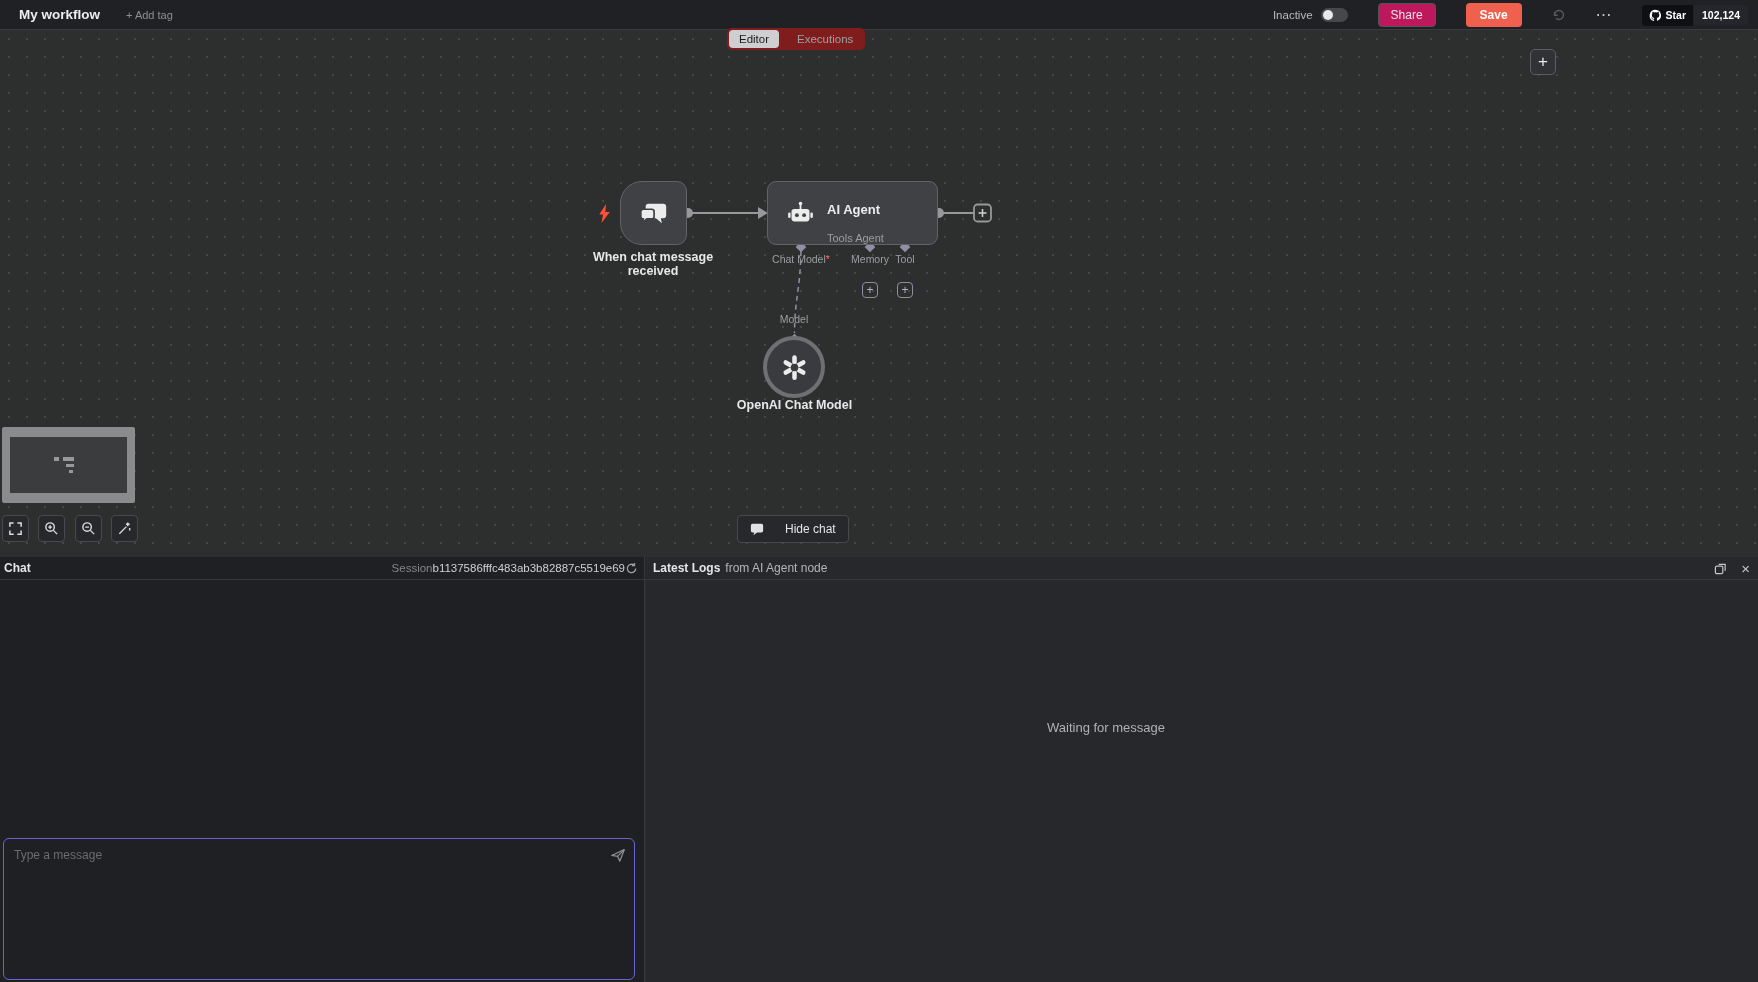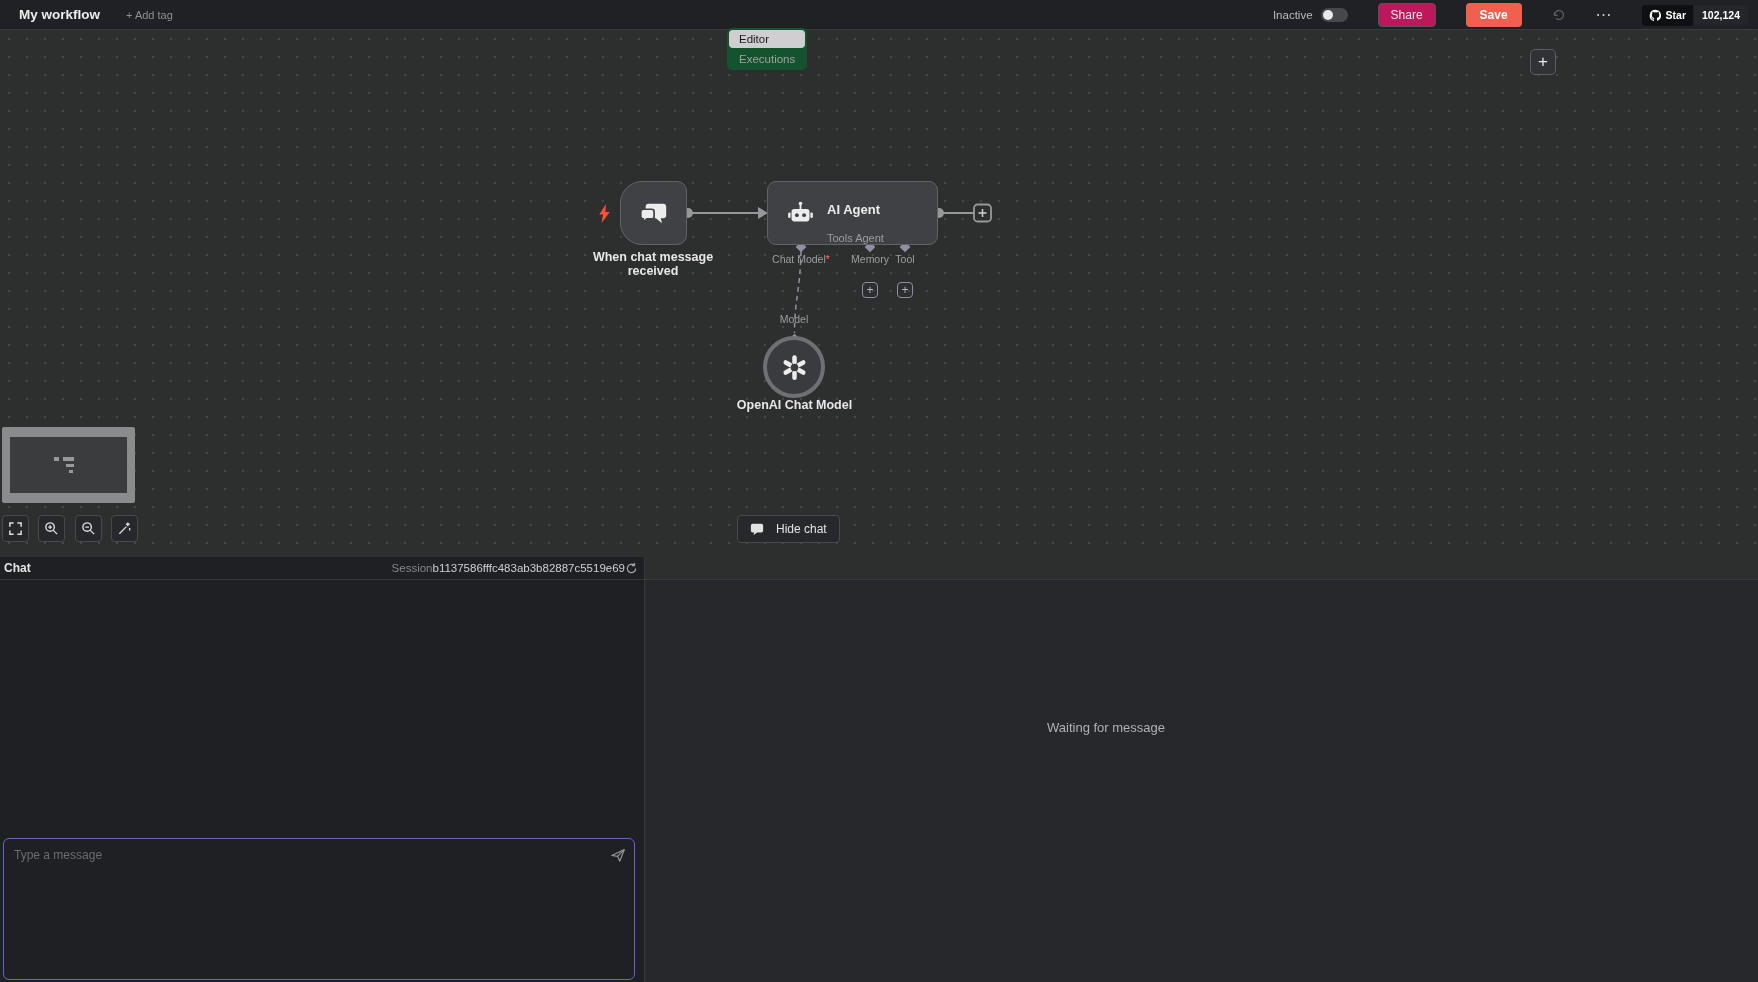--- a/index.html
+++ b/index.html
@@ -28,21 +28,21 @@
   .btn-save { font-size:12px; font-weight:600; color:#fff; background:#f0604e; border:none; border-radius:4px; padding:5px 14px; cursor:pointer; }
   .dots { font-size:16px; color:#c4c5c7; cursor:pointer; line-height:1; }
   .gh { display:flex; align-items:center; cursor:pointer; }
   .gh-star { display:flex; align-items:center; gap:4px; background:#0e1013; border-radius:3px 0 0 3px; padding:4px 7px; }
   .gh-star span { font-size:10.5px; font-weight:700; color:#fff; }
   .gh-count { background:#24262b; border-radius:0 3px 3px 0; padding:4px 8px; font-size:10.5px; font-weight:700; color:#fff; margin-left:1px; }
 
   
   .tabs {
     position:absolute; left:727px; top:28px; z-index:30;
-    display:flex; gap:2px; background:#14532d; border-radius:5px; padding:2px;flex-direction:column;
+    display:flex; gap:8px; background:#7f1d1d; border-radius:5px; padding:2px;
   }
   .tab { font-size:11.5px; padding:3px 10px; border-radius:4px; color:#9fa0a4; cursor:pointer; }
   .tab.active { background:#cfcfd1; color:#1b1b1d; }
 
   
   .canvas {
     position:absolute; top:30px; left:0; right:0; height:527px; overflow:hidden;
     background-color:#2d2e2e;
     background-image: radial-gradient(circle, #46474a 1px, transparent 1.2px);
     background-size: 18px 18px;
@@ -76,21 +76,21 @@
   .minimap-view { position:absolute; left:8px; top:10px; width:117px; height:56px; background:#3b3c3e; }
   .mini-node { position:absolute; background:#98999b; }
 
   
   .tool-btn {
     width:27px; height:27px; background:#27282b; border:1px solid #48494c; border-radius:4px;
     display:flex; align-items:center; justify-content:center; cursor:pointer;
   }
   .hide-chat {
     left:737px; top:515px; height:28px; padding:0 12px; background:#27282b;
-    border:1px solid #48494c; border-radius:4px; display:flex; align-items:center; gap:12px;
+    border:1px solid #48494c; border-radius:4px; display:flex; align-items:center; gap:21px;
     font-size:12px; color:#e4e4e6; cursor:pointer;
   }
 
   
   .panel { position:absolute; left:0; right:0; top:557px; bottom:0; z-index:20; }
   .panel-header { position:absolute; left:0; right:0; top:0; height:23px; display:flex; border-bottom:1px solid #37383b; }
   .ph-left { width:645px; background:#1f2023; border-right:1px solid #37383b; display:flex; align-items:center; padding:0 6px 0 4px; }
   .ph-right { flex:1; background:#27282b; display:flex; align-items:center; padding:0 8px; }
   .chat-title { font-size:12px; font-weight:600; color:#e5e5e7; }
   .session-group { margin-left:auto; display:flex; align-items:center; }
@@ -312,20 +312,33 @@
           <span class="session-label">Session</span>
           <span class="session-id">b1137586fffc483ab3b82887c5519e69</span>
           <span style="display:flex;">
             <svg viewBox="0 0 14 14" width="13" height="13" fill="none" stroke="#a0a1a4" stroke-width="1.4">
                 <path d="M11.5 7A4.5 4.5 0 1 1 10 3.6"></path>
                 <path d="M10.2 1.2v2.8H7.4" stroke-linejoin="round"></path>
               </svg>
           </span>
         </span>
       </div>
+      <div class="ph-right">
+        <span class="logs-title">Latest Logs</span>
+        <span class="logs-subtitle">from AI Agent node</span>
+        <span class="ph-icons">
+          <span style="display:flex;">
+            <svg viewBox="0 0 14 14" width="13" height="13" fill="none" stroke="#c4c5c7" stroke-width="1.3">
+                <rect x="1.5" y="4.5" width="8" height="8" rx="1.5"></rect>
+                <path d="M5 2.5h7v7"></path>
+              </svg>
+          </span>
+          <span class="close-x">×</span>
+        </span>
+      </div>
     </div>
 
     <div class="chat-body">
       <div class="chat-input-wrap">
         <textarea placeholder="Type a message" style=""></textarea>
         <span class="send-btn">
           <span style="display:flex;">
             <svg viewBox="0 0 18 18" width="16" height="16" fill="none" stroke="#8e8f92" stroke-width="1.4" stroke-linejoin="round">
                 <path d="M2 9.5l14-6.5-5 13-2.5-5.5z"></path>
                 <path d="M16 3L8.5 10.5"></path>

